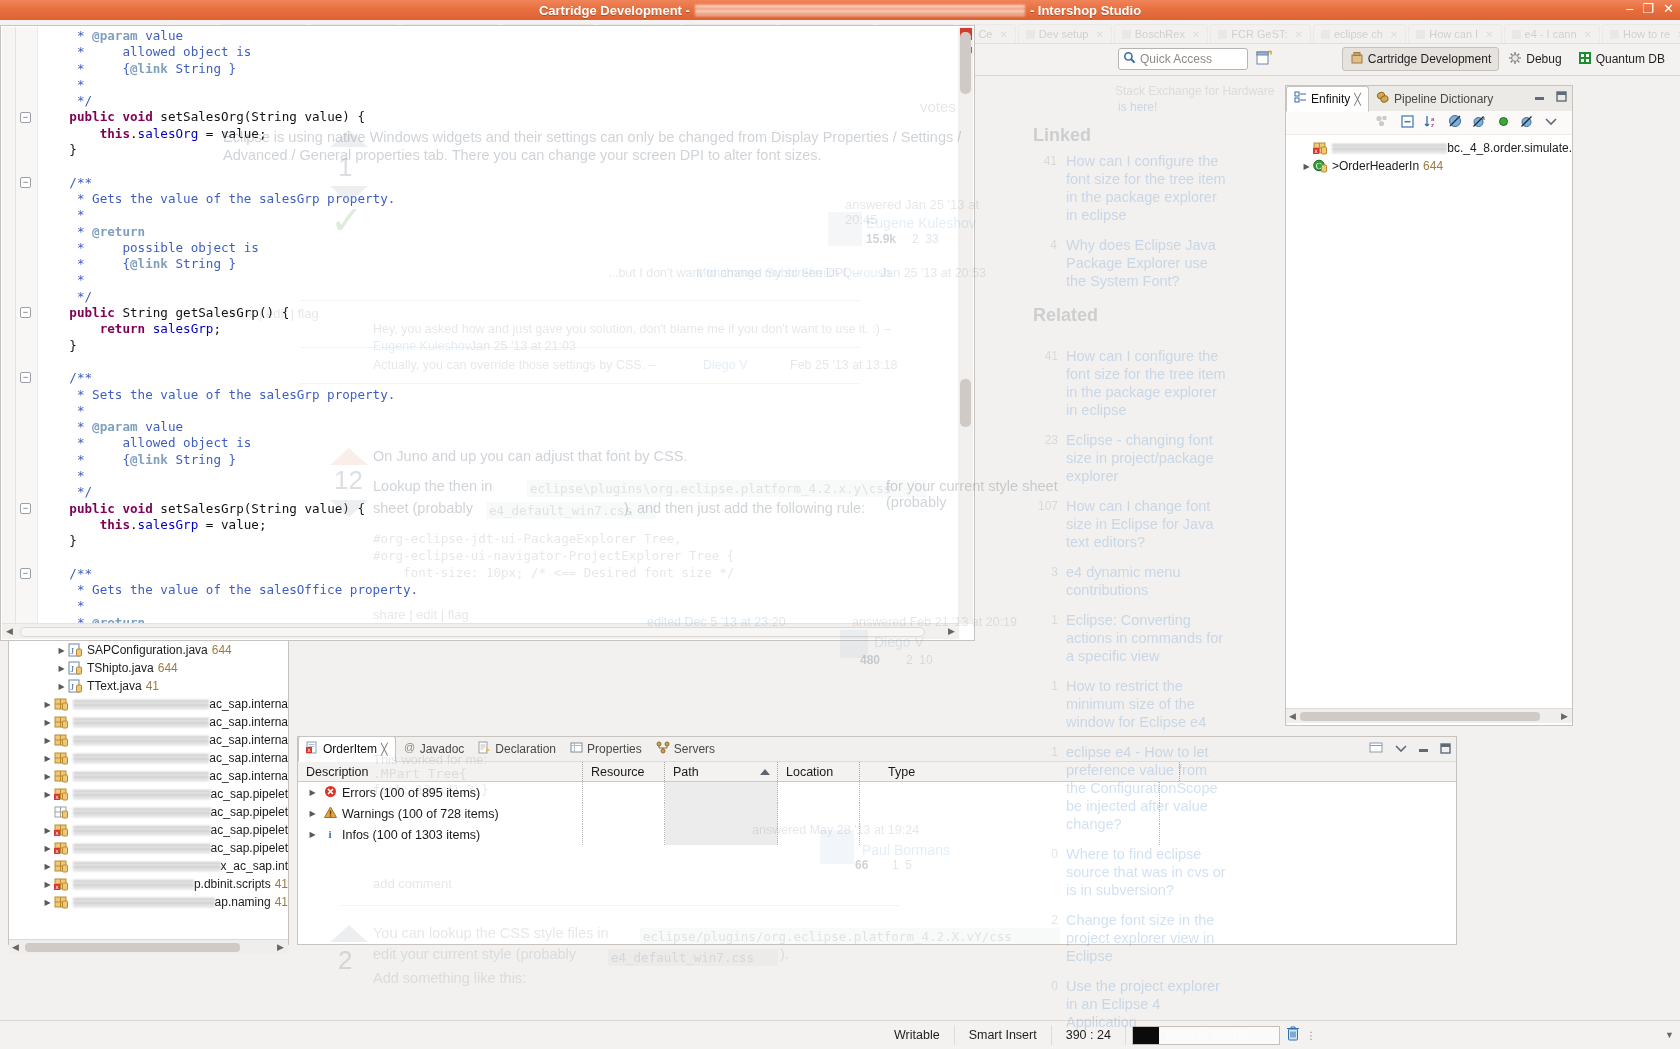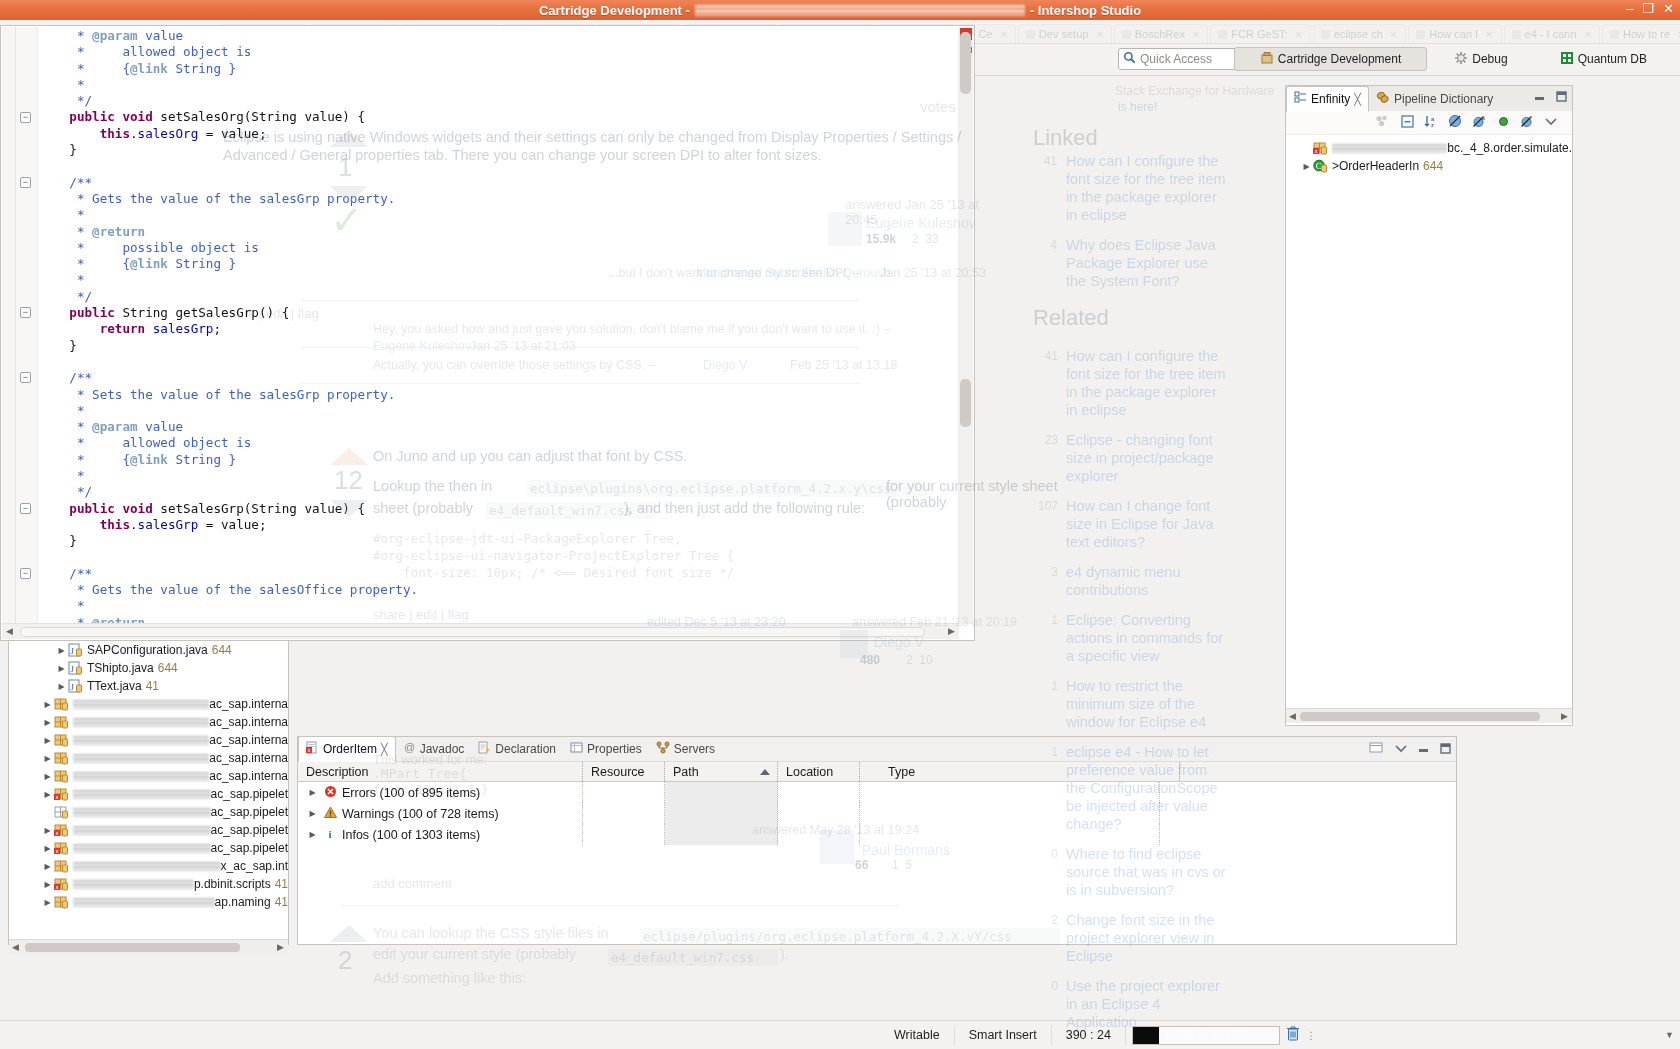--- a/index.html
+++ b/index.html
@@ -79,21 +79,21 @@
 
   
   .quickaccess {
     position: absolute; right: 432px; top: 48px; width: 130px; height: 22px;
     border: 1px solid #b8b3ae; border-radius: 3px; background: #fff;
     display: flex; align-items: center; padding: 0 4px; gap: 4px;
   }
   .quickaccess .qtext { color: #8e8a86; font-size: 12px; }
   .perspbar { position: absolute; right: 8px; top: 46px; height: 26px; display: flex; align-items: center; gap: 2px; }
   .perspbtn {
-    display: flex; align-items: center; gap: 4px; height: 24px; padding: 0 25px;
+    display: flex; align-items: center; gap: 4px; height: 24px; padding: 0 7px;
     font-size: 12px; color: #1f1f1f; white-space: nowrap;
   }
   .perspbtn.active { background: #e6e2de; border: 1px solid #c6c1bc; border-radius: 3px; }
   .newpersp { position:absolute; right:404px; top:48px; width:22px;height:22px; }
 
   
   .panel { position: absolute; background: #ffffff; border: 1px solid #c8c3be; }
   .tabstrip { display: flex; align-items: flex-end; height: 25px; background: #eceae7; position: relative; }
   .vtab {
     display: flex; align-items: center; gap: 4px; height: 25px; padding: 0 7px;
@@ -201,21 +201,21 @@
   .membar { position: absolute; left: 0; top: 0; height: 17px; background: #0b0b0b; }
   .memtext { position: relative; z-index: 2; color: #ffffff; font-size: 12px; mix-blend-mode: normal; opacity:.55; }
 
   
   .ghostlayer { position: absolute; inset: 0; pointer-events: none; z-index: 5; }
   .g { position: absolute; white-space: pre-wrap; font-family: "Liberation Sans", sans-serif; }
   .g.b { color: rgba(96,108,124,.30); }
   .g.vb { color: rgba(96,108,124,.16); }
   .g.link { color: rgba(80,140,200,.26); }
   .g.linkfaint { color: rgba(80,140,200,.16); }
-  .g.head { color: rgba(70,80,94,.22); font-weight: normal; font-size: 22px; }
+  .g.head { color: rgba(70,80,94,.22); font-weight: bold; font-size: 18px; }
   .g.votes { color: rgba(110,120,134,.20); }
   .gnum { color: rgba(120,130,144,.22); font-size: 12px; text-align: right; }
   .gbignum { color: rgba(140,148,160,.30); font-size: 26px; }
   .gtri { width: 0; height: 0; border-left: 19px solid transparent; border-right: 19px solid transparent; }
   .gtri.up { border-bottom: 17px solid rgba(170,178,188,.22); }
   .gtri.down { border-top: 17px solid rgba(170,178,188,.22); }
   .gtri.upw { border-bottom: 17px solid rgba(221,134,96,.14); }
   .gcheck { color: rgba(128,190,128,.28); font-size: 40px; line-height: 30px; }
   .gava { background: rgba(150,170,190,.10); }
   .ghr { background: rgba(130,140,152,.10); height: 1px; }

